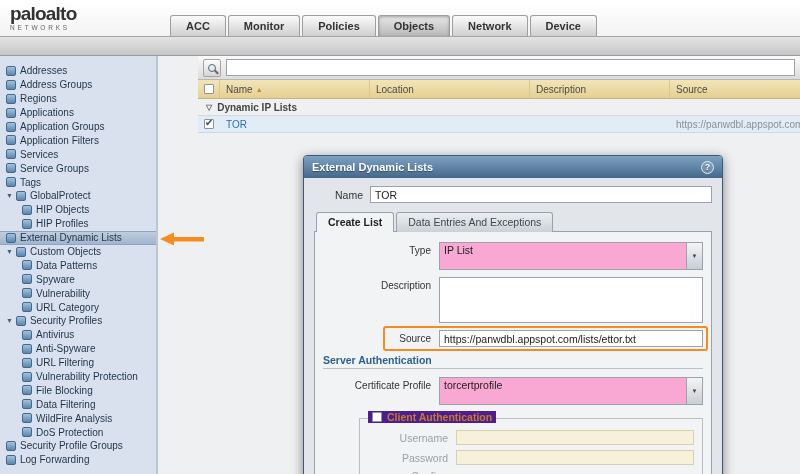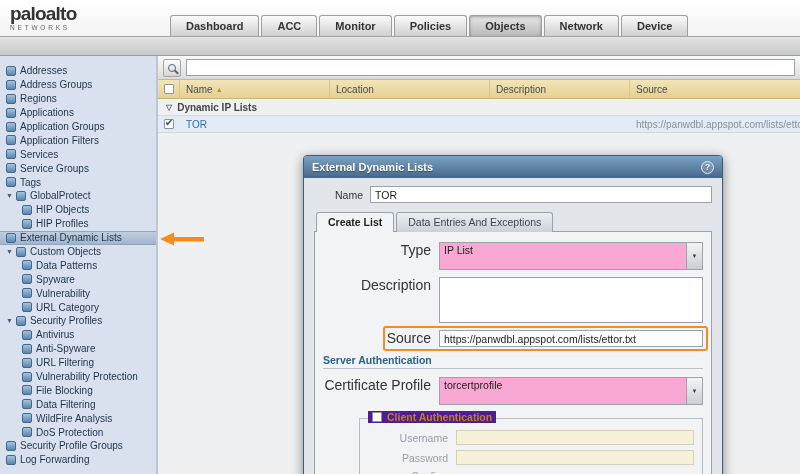--- a/index.html
+++ b/index.html
@@ -26,21 +26,21 @@
   .tree-item{display:flex;align-items:center;height:13.9px;padding-left:6px;font-size:10px;
              color:#1f3349;cursor:pointer;white-space:nowrap;}
   .tree-item.indent{padding-left:22px;}
   .tree-item.selected{background:linear-gradient(#c0cddd,#a2b5cc);
              border-top:1px solid #8fa5bf;border-bottom:1px solid #8fa5bf;}
   .twisty{font-size:7px;color:#47617d;margin-right:3px;flex:none;}
   .tree-icon{width:10px;height:10px;background:linear-gradient(#a3c3e0,#5a86ad);
              border:1px solid #47688a;border-radius:2px;margin-right:4px;flex:none;}
   .tree-label{overflow:hidden;text-overflow:ellipsis;}
 
-  .main{flex:1;position:relative;background:#eef0f2;overflow:hidden;}
+  .main{flex:1;position:relative;background:#eef0f2;overflow:hidden;padding-left:40px;}
   .toolbar{height:24px;display:flex;align-items:center;gap:5px;padding:0 5px;
            background:linear-gradient(#fafafa,#dcdcdc);border-bottom:1px solid #b7b7b7;}
   .search-btn{width:18px;height:18px;flex:none;display:flex;align-items:center;justify-content:center;
            background:linear-gradient(#fdfdfd,#d6d6d6);border:1px solid #a5a5a5;border-radius:2px;cursor:pointer;}
   .magnifier{position:relative;width:8px;height:8px;border:1.5px solid #56677a;border-radius:50%;}
   .magnifier::after{content:"";position:absolute;width:5px;height:1.5px;background:#56677a;
            transform:rotate(45deg);right:-4px;bottom:-2px;}
   .search-input{flex:1;height:17px;border:1px solid #9aa3ad;background:#fff;font-size:10px;
            padding:0 4px;font-family:inherit;outline:none;}
 
@@ -86,21 +86,21 @@
       color:#222;font-family:inherit;outline:none;}
   .name-input{flex:1;}
 
   .dlg-tabs{display:flex;gap:2px;margin-top:9px;padding-left:2px;position:relative;z-index:2;}
   .dlg-tab{padding:3px 11px 4px;font-size:10.5px;color:#3c4854;border:1px solid #9aa3ad;border-bottom:none;
       border-radius:3px 3px 0 0;background:linear-gradient(#eceef0,#ccd1d6);cursor:pointer;}
   .dlg-tab.active{background:#f1f3f5;font-weight:bold;color:#222;}
   .dlg-panel{border:1px solid #9aa3ad;background:#f1f3f5;margin-top:-1px;padding:10px 8px 12px;position:relative;z-index:1;}
 
   .p-row{display:flex;align-items:flex-start;margin-bottom:7px;position:relative;}
-  .p-label{width:116px;text-align:right;padding-right:8px;font-size:14px;color:#333;flex:none;line-height:17px;}
+  .p-label{width:116px;text-align:right;padding-right:8px;font-size:10px;color:#333;flex:none;line-height:17px;}
   .p-field{flex:1;display:flex;min-width:0;}
   .dropdown{flex:1;display:flex;height:28px;border:1px solid #9aa3ad;background:#f9a8d4;cursor:pointer;}
   .dd-text{flex:1;font-size:10.5px;padding:1px 4px;color:#222;white-space:nowrap;overflow:hidden;}
   .dd-btn{width:16px;flex:none;background:linear-gradient(#f4f4f4,#c9ced3);border-left:1px solid #9aa3ad;
       display:flex;align-items:center;justify-content:center;font-size:6px;color:#444;}
   .textarea{flex:1;height:46px;border:1px solid #9aa3ad;background:#fff;font-size:10.5px;
       padding:2px 4px;resize:none;font-family:inherit;outline:none;}
   .annot-box{position:absolute;left:60px;right:-5px;top:-4px;bottom:-4px;border:2px solid #f68b1f;
       border-radius:3px;pointer-events:none;z-index:3;}
 
@@ -120,21 +120,20 @@
 <body>
 
 <div class="page">
 
   <div class="header">
     <div class="logo">
       <div class="logo-line1">paloalto</div>
       <div class="logo-line2">NETWORKS</div>
     </div>
     <div class="tabbar">
-        <div class="main-tab">Dashboard</div>
         <div class="main-tab">ACC</div>
         <div class="main-tab">Monitor</div>
         <div class="main-tab">Policies</div>
         <div class="main-tab active">Objects</div>
         <div class="main-tab">Network</div>
         <div class="main-tab">Device</div>
       </div>
   </div>
   <div class="subbar"></div>
 

